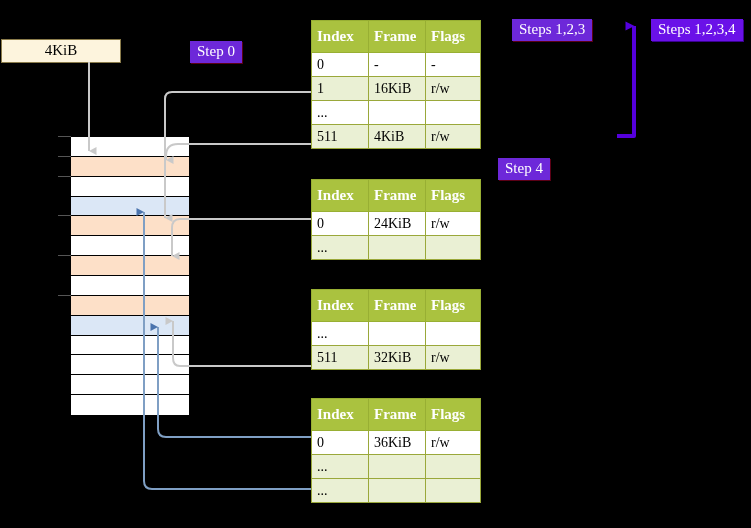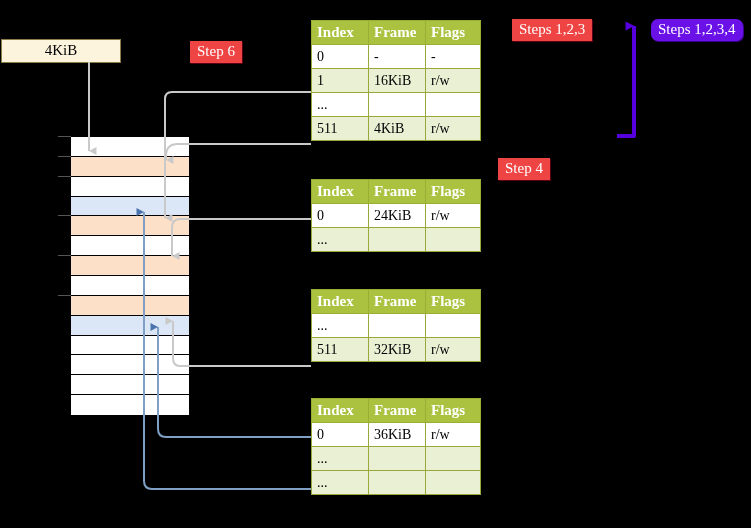--- a/index.html
+++ b/index.html
@@ -8,58 +8,58 @@
 
   .canvas{position:absolute;left:0;top:0;width:751px;height:528px;}
 
   
   .sizebox{position:absolute;background:#fdf4dd;border:1px solid #8a7b4a;
            color:#000;font-size:15px;text-align:center;line-height:20px;}
 
   
   .badge{position:absolute;color:#ffffff;font-size:15px;line-height:19px;
          padding:1px 7px 2px 7px;white-space:nowrap;}
-  .badge.red{background:#ef4444;box-shadow:1px 1px 0 #5b0015;}
-  .badge.blue{background:#6a11e8;box-shadow:1px 1px 0 #3a0090;border-radius:7px;}
+  .badge.red{background:#6d28d9;box-shadow:1px 1px 0 #5b0015;}
+  .badge.blue{background:#6a11e8;box-shadow:1px 1px 0 #3a0090;}
 
   
   .memcol{position:absolute;border:1px solid #000;box-sizing:border-box;}
   .memrow{position:absolute;left:0;box-sizing:border-box;
           border-bottom:1px solid #000;}
   .memrow.white{background:#ffffff;}
   .memrow.orange{background:#fde0c8;}
   .memrow.blue{background:#dbe7f6;}
   .tick{position:absolute;height:1px;background:#555;}
 
   
   .ptable{position:absolute;border-collapse:collapse;
           box-shadow:1px 1px 0 rgba(0,0,0,.35);}
   .ptable td,.ptable th{border:1px solid #9aa83a;box-sizing:border-box;
           font-size:14px;padding:1px 5px;height:24px;text-align:left;
           font-weight:normal;color:#000;background:#ffffff;vertical-align:middle;}
   .ptable th{background:#aac23f;color:#ffffff;font-weight:bold;font-size:15px;
-          border:1px solid #98af33;height:24px;}
+          border:1px solid #98af33;height:32px;}
   .ptable tr.alt td{background:#eaf0d4;}
   .ptable td.hl{background:#fcf9a8;}
   .c-index{width:57px;}
   .c-frame{width:57px;}
   .c-flags{width:55px;margin-left:48px;}
 
   
   svg.wires{position:absolute;left:0;top:0;width:751px;height:528px;
             pointer-events:none;}
 </style>
 </head>
 <body>
 
 <div class="canvas">
 
   <div class="sizebox" style="left:1px;top:39px;width:118px;height:22px;">4KiB</div>
 
-  <div class="badge red" style="left:190px;top:41px;">Step 6</div>
+  <div class="badge red" style="left:190px;top:41px;">Step 0</div>
 
   <div class="badge red" style="left:512px;top:19px;">Steps 1,2,3</div>
 
   <div class="badge blue" style="left:651px;top:19px;">Steps 1,2,3,4</div>
 
   <div class="badge red" style="left:498px;top:158px;">Step 4</div>
 
   <div class="memcol" id="memcol" style="left:70px;top:136px;width:120px;height:278px;">
       <div class="memrow white" style="top: 0px; height: 19.8571px; width: 100%;"></div>
       <div class="memrow orange" style="top: 19.8571px; height: 19.8571px; width: 100%;"></div>

